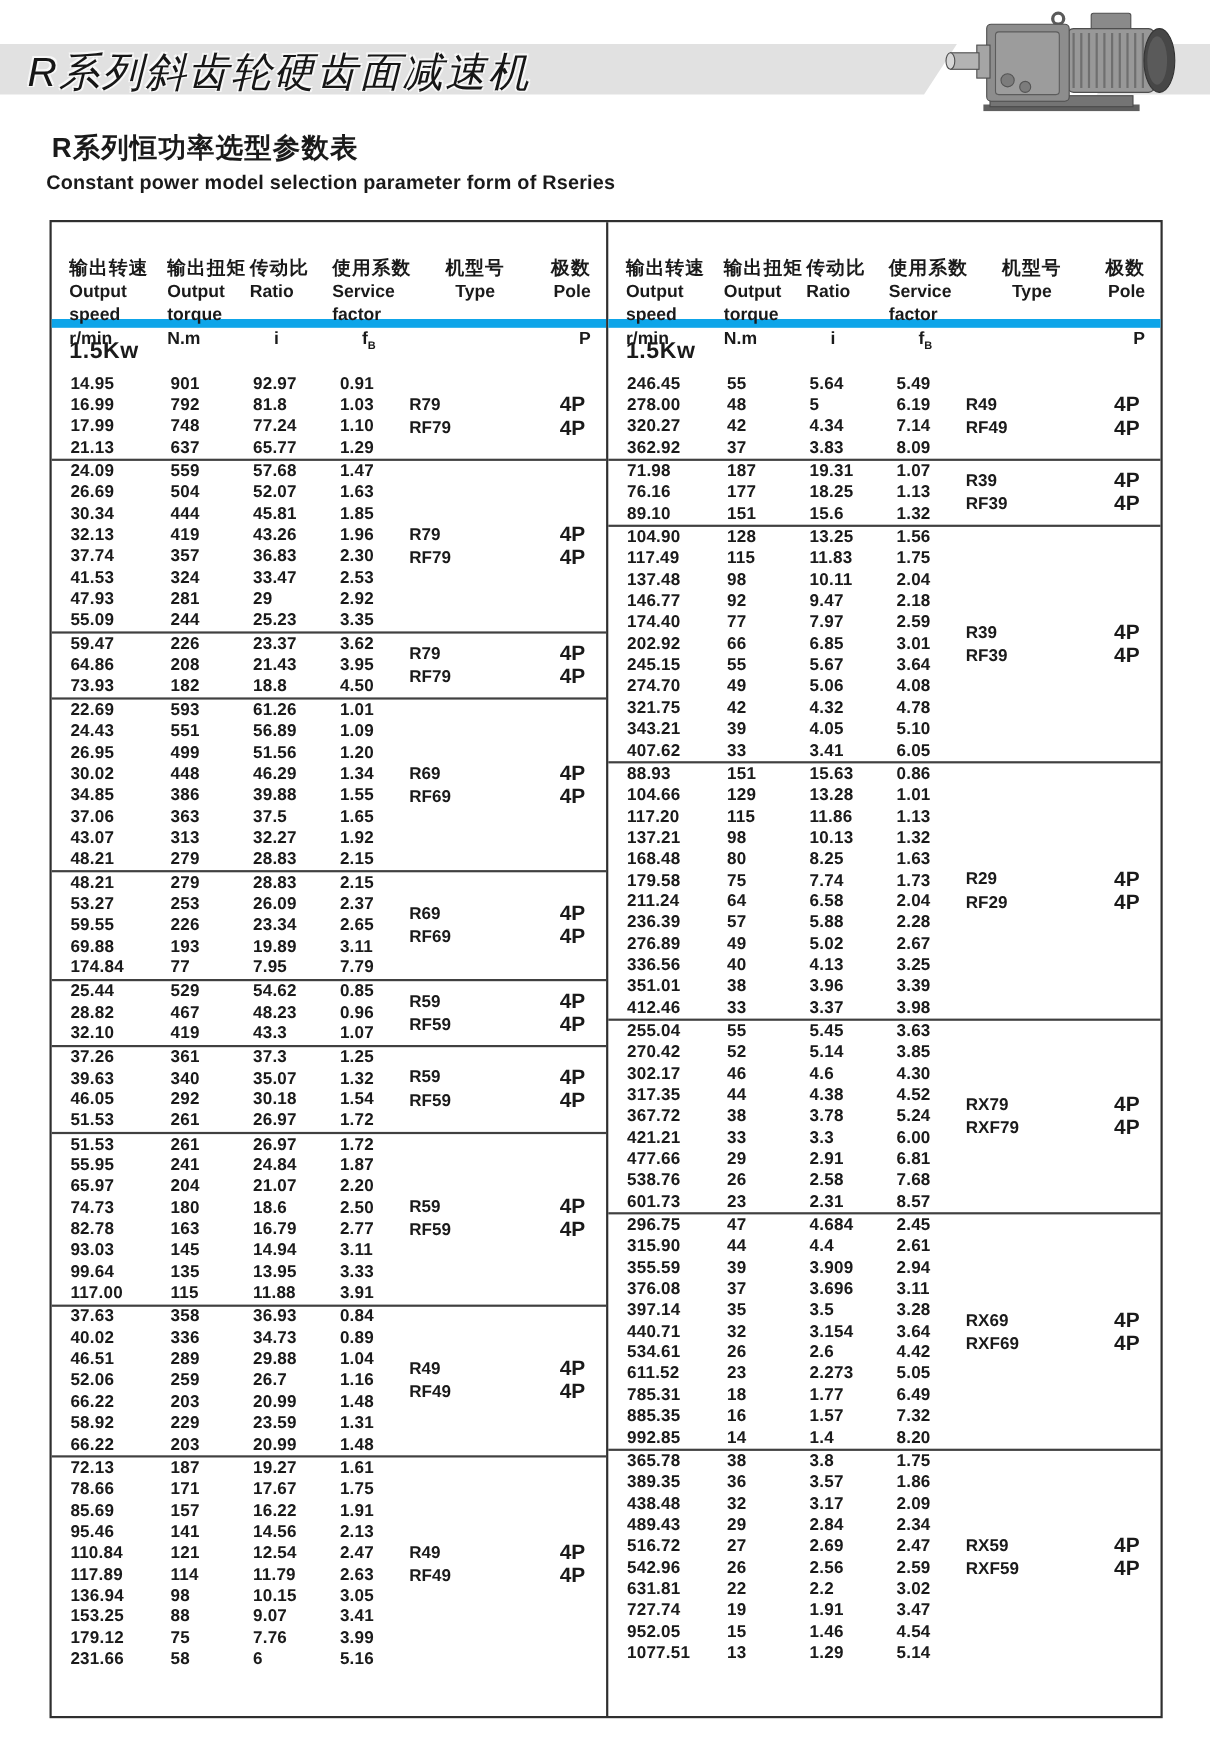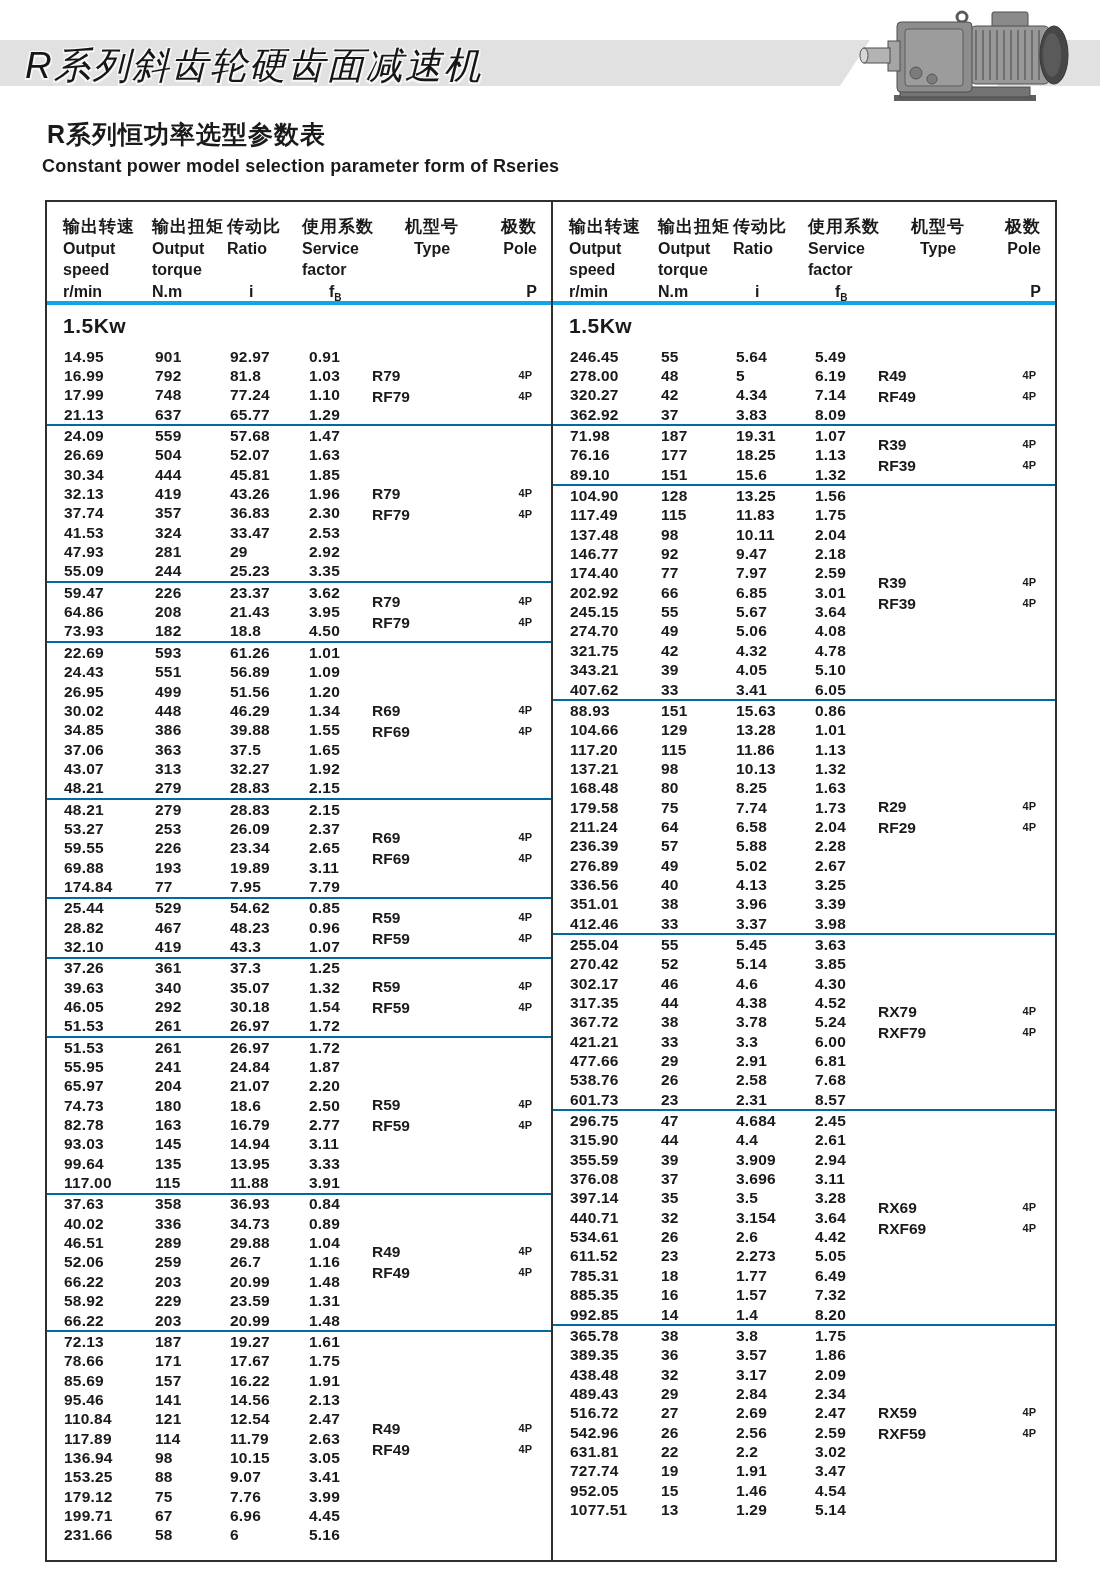--- a/index.html
+++ b/index.html
@@ -31,54 +31,54 @@
   .titles { position:absolute; left:42px; top:118px; }
   .title-zh { margin:0 0 5px 5px; font-size:25px; font-weight:700; letter-spacing:1px; }
   .title-en { font-size:18px; font-weight:700; letter-spacing:0.2px; }
   
   .ptable {
     position:absolute; left:45px; top:200px; width:1012px; height:1362px;
     border:2px solid #2f2f2f; display:flex; box-sizing:border-box;
   }
   .half { position:relative; width:504px; box-sizing:border-box; }
   .half + .half { border-left:2px solid #2f2f2f; }
-  .thead { position:relative; height:103px; border-bottom:4px solid #0ea5e9; box-sizing:border-box; }
+  .thead { position:relative; height:79px; border-bottom:8px solid #0ea5e9; box-sizing:border-box;margin-top:17px; }
   .hcol { position:absolute; top:14px; }
   .hline { line-height:21.5px; white-space:nowrap; }
   .hline.zh { font-size:17px; font-weight:700; letter-spacing:1px; }
   .hline.en { font-size:16px; font-weight:700; }
   .hline sub { font-size:10px; }
   .hcol-speed  { left:16px; }
   .hcol-torque { left:105px; }
   .hcol-ratio  { left:180px; }
   .hcol-factor { left:255px; }
   .hcol-type   { left:305px; width:160px; text-align:center; }
   .hcol-pole   { right:14px; text-align:right; }
   .hcol-ratio  .unit { padding-left:22px; }
   .hcol-factor .unit { padding-left:27px; }
   .tbody { position:relative; }
   .power {
     height:42px; display:flex; align-items:center;
     padding-left:16px; font-size:21px; font-weight:700; letter-spacing:0.5px;
   }
   .group { position:relative; }
-  .group.sep { border-top:2px solid #0369a1; }
+  .group.sep { border-top:2px solid #404040; }
   .row { display:grid; grid-template-columns:92px 78px 80px 85px; height:19.35px; align-items:center; }
   .cell { font-size:15.5px; font-weight:700; letter-spacing:0.2px; white-space:nowrap; }
   .c-speed  { padding-left:17px; }
   .c-torque { padding-left:16px; }
   .c-ratio  { padding-left:13px; }
   .c-factor { padding-left:12px; }
   .typeblock {
     position:absolute; left:325px; top:50%; transform:translateY(-50%);
     font-size:15.5px; font-weight:700; line-height:21px; white-space:nowrap;
   }
   .poleblock {
     position:absolute; right:19px; top:50%; transform:translateY(-50%);
-    text-align:left; font-size:11px; font-weight:700; line-height:21px; white-space:nowrap;
+    text-align:left; font-size:19px; font-weight:700; line-height:21px; white-space:nowrap;
   }
 </style>
 </head>
 <body>
 
 <div class="page">
 
   <header class="banner">
     <div class="band-main"></div>
     <div class="band-right"></div>
@@ -597,26 +597,20 @@
               <div class="cell c-ratio">9.07</div>
               <div class="cell c-factor">3.41</div>
             </div>
             <div class="row">
               <div class="cell c-speed">179.12</div>
               <div class="cell c-torque">75</div>
               <div class="cell c-ratio">7.76</div>
               <div class="cell c-factor">3.99</div>
             </div>
             <div class="row">
-              <div class="cell c-speed">199.71</div>
-              <div class="cell c-torque">67</div>
-              <div class="cell c-ratio">6.96</div>
-              <div class="cell c-factor">4.45</div>
-            </div>
-            <div class="row">
               <div class="cell c-speed">231.66</div>
               <div class="cell c-torque">58</div>
               <div class="cell c-ratio">6</div>
               <div class="cell c-factor">5.16</div>
             </div>
             <div class="typeblock">
               <div class="tline">R49</div>
               <div class="tline">RF49</div>
             </div>
             <div class="poleblock">

